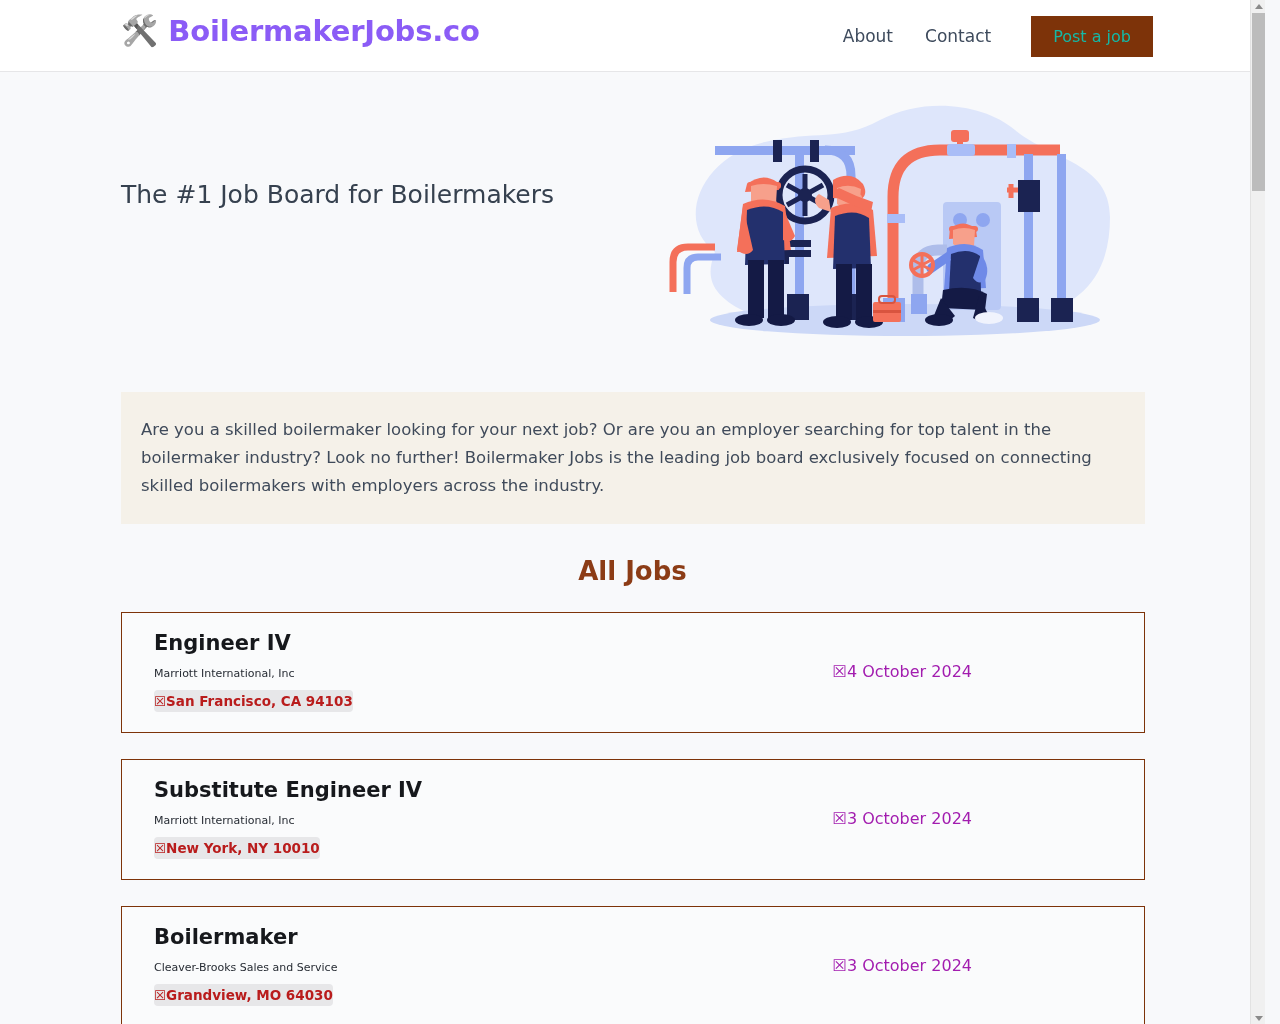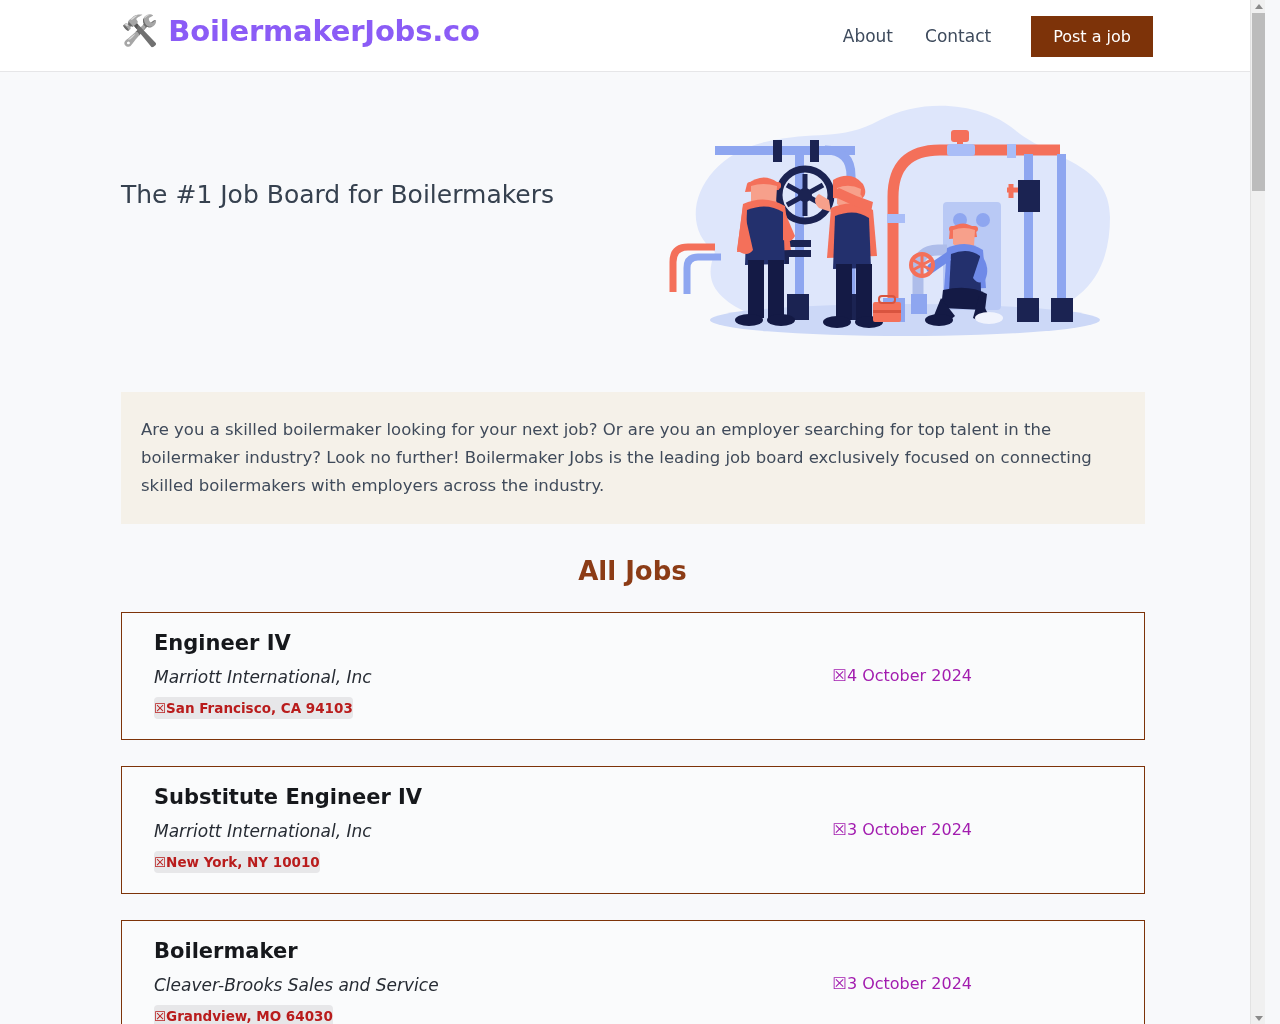--- a/index.html
+++ b/index.html
@@ -59,21 +59,21 @@
   .nav-link {
     font-size: 17px;
     color: #3d4a5c;
     text-decoration: none;
     padding: 0 16px;
     white-space: nowrap;
   }
   .nav-cta {
     margin-left: 24px;
     background: #7d3309;
-    color: #ffffff;
+    color: #14b8a6;
     font-size: 16px;
     padding: 11px 22px;
     border: none;
     border-radius: 0;
     cursor: pointer;
     font-family: inherit;
     white-space: nowrap;
   }
 
   
@@ -153,24 +153,23 @@
     gap: 16px;
   }
   .job-main { flex: 0 0 auto; }
   .job-title {
     font-size: 21px;
     font-weight: bold;
     color: #16181c;
     margin-bottom: 12px;
   }
   .job-company {
-    font-size: 17px;
+    font-size: 11px;
     color: #262b33;
     margin-bottom: 10px;
-    font-style: italic;
   }
   .job-location {
     display: inline-block;
     background: #e7e7e9;
     border-radius: 4px;
     padding: 3px 0;
     font-size: 13.5px;
     font-weight: bold;
     color: #b91c1c;
     white-space: nowrap;

